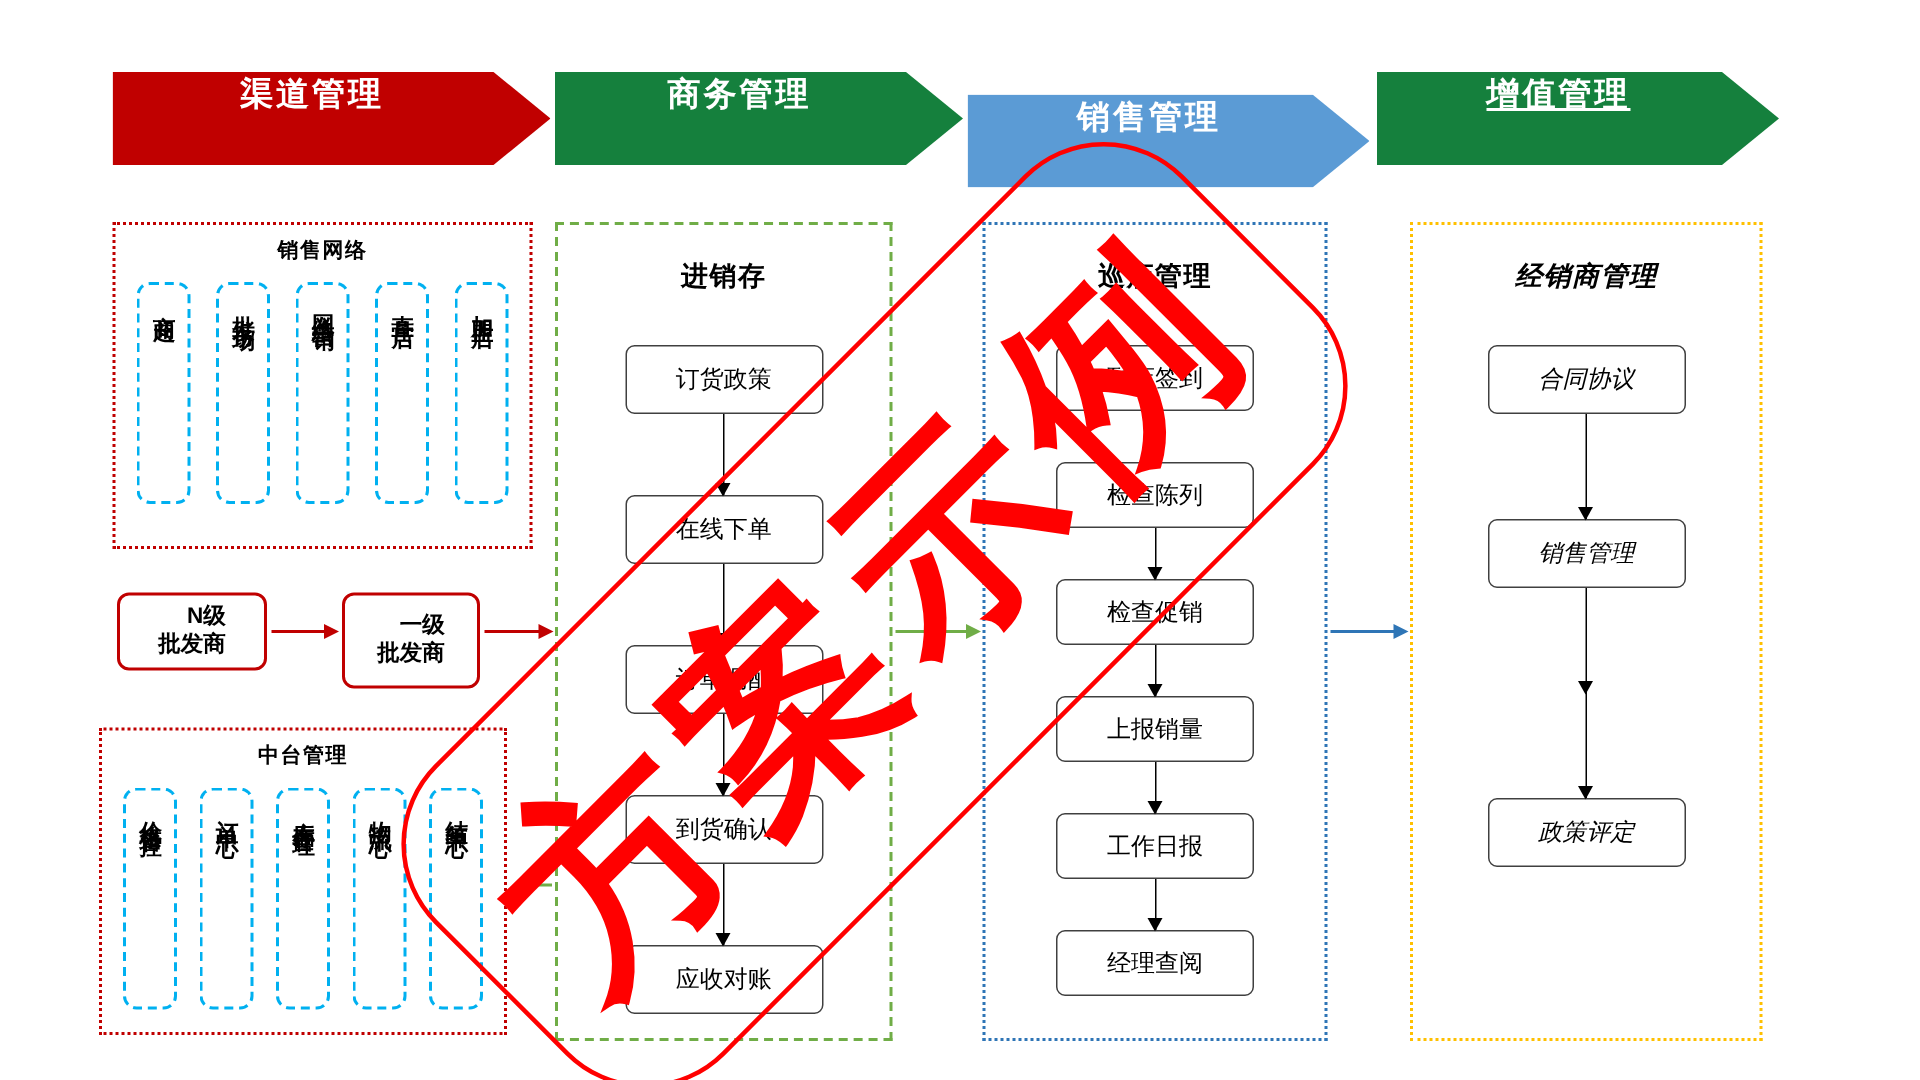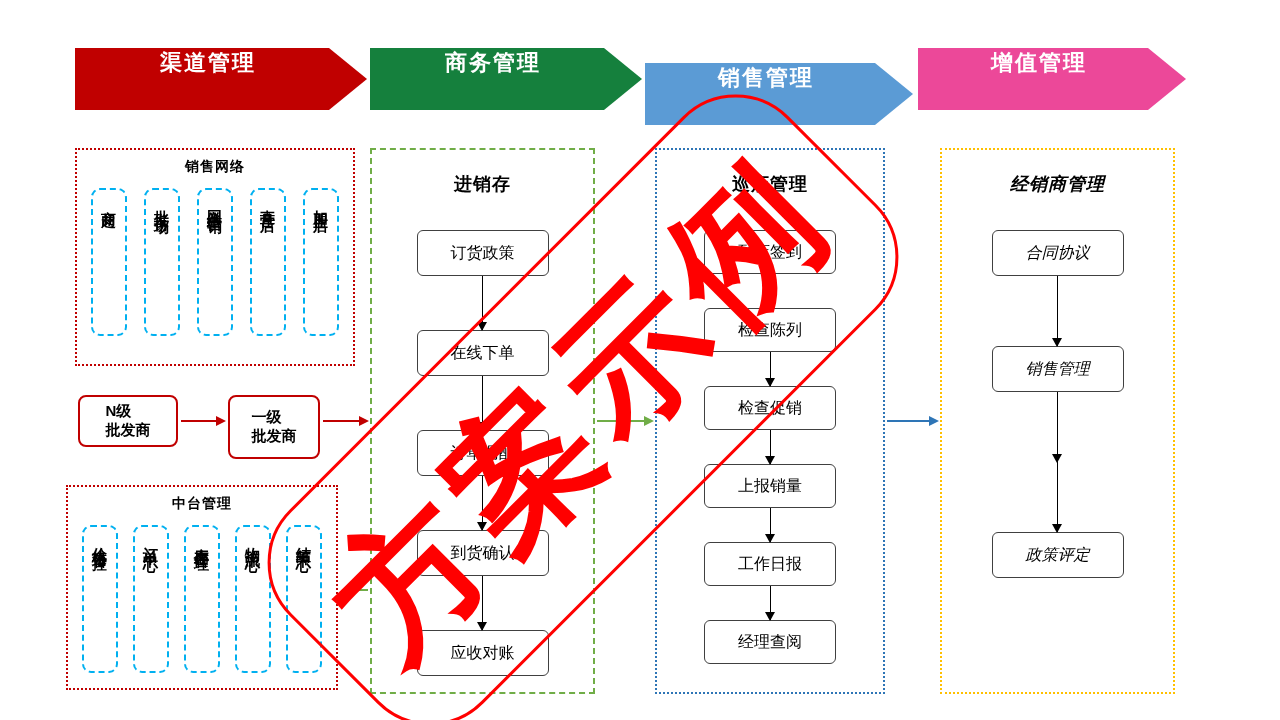--- a/index.html
+++ b/index.html
@@ -12,21 +12,21 @@
   .banner {
     position:absolute; top:48px; height:62px;
     display:flex; align-items:flex-start; justify-content:center;
     color:#fff; font-size:22px; font-weight:700; letter-spacing:2px;
     clip-path: polygon(0 0, calc(100% - 38px) 0, 100% 50%, calc(100% - 38px) 100%, 0 100%);
     padding-right:26px; box-sizing:border-box;
   }
   #banner-0 { left:75px;  width:292px; background:#C00000; }
   #banner-1 { left:370px; width:272px; background:#15803d; }
   #banner-2 { left:645px; width:268px; background:#5B9BD5;margin-top:15px; }
-  #banner-3 { left:918px; width:268px; background:#ec4899; }
+  #banner-3 { left:918px; width:268px; background:#15803d;text-decoration:underline; }
 
   
   .group-box { position:absolute; box-sizing:border-box; border:2px dotted #C00000; background:#fff0; }
   #box-sales { left:75px; top:148px; width:280px; height:218px; }
   #box-mid   { left:66px; top:485px; width:272px; height:205px; }
   .group-title { text-align:center; font-weight:700; font-size:14px; margin-top:8px; letter-spacing:1px; }
   .vbox-row { display:flex; justify-content:space-between; padding:0 14px; margin-top:12px; }
   .vbox {
     width:36px; height:148px; box-sizing:border-box;
     border:2px dashed #00B0F0; border-radius:9px;
@@ -34,21 +34,21 @@
   }
   .vtext {
     writing-mode:vertical-rl; text-orientation:upright;
     font-size:15px; font-weight:600; letter-spacing:3px; line-height:1;
   }
 
   
   .ws-box {
     position:absolute; box-sizing:border-box; background:#fff;
     border:2.5px solid #C00000; border-radius:8px;
-    display:flex; align-items:center; justify-content:center; text-align:left;
+    display:flex; align-items:center; justify-content:center; text-align:right;
     font-size:15px; font-weight:600; line-height:1.25; white-space:pre-line;
   }
   #ws-n { left:78px;  top:395px; width:100px; height:52px; }
   #ws-1 { left:228px; top:395px; width:92px;  height:64px; }
 
   
   .flow-col {
     position:absolute; top:148px; height:546px; box-sizing:border-box;
     display:flex; flex-direction:column; align-items:center;
   }

